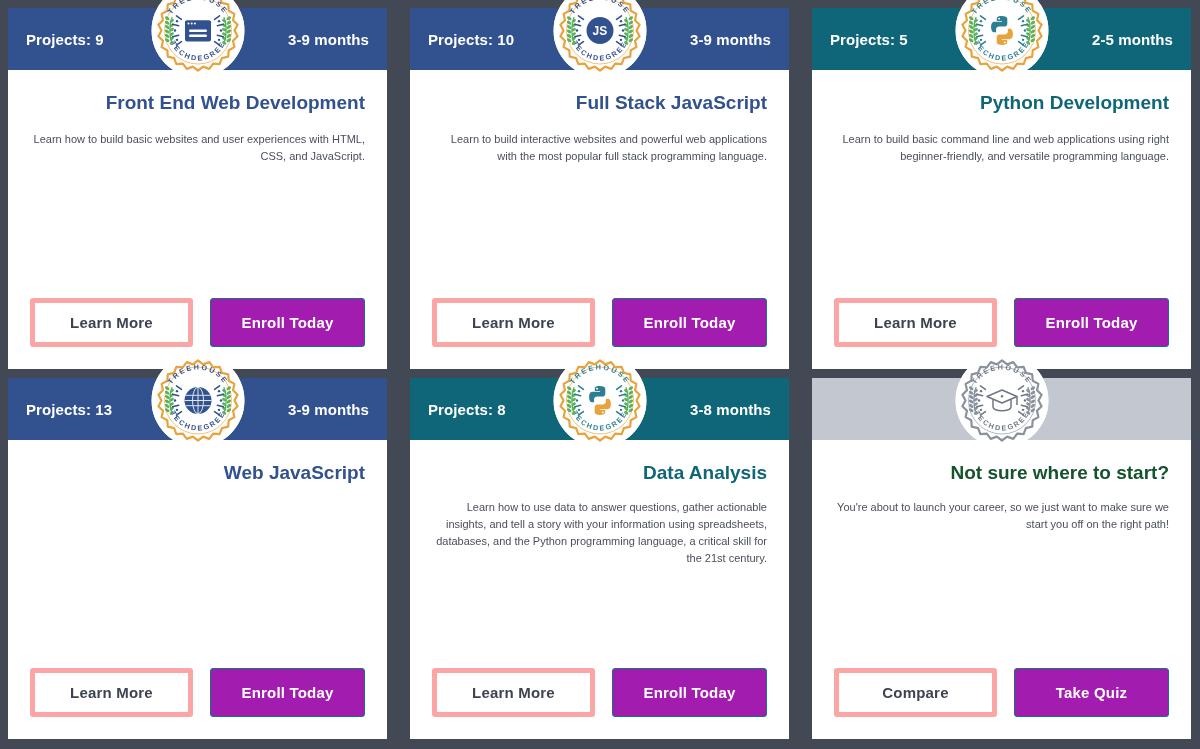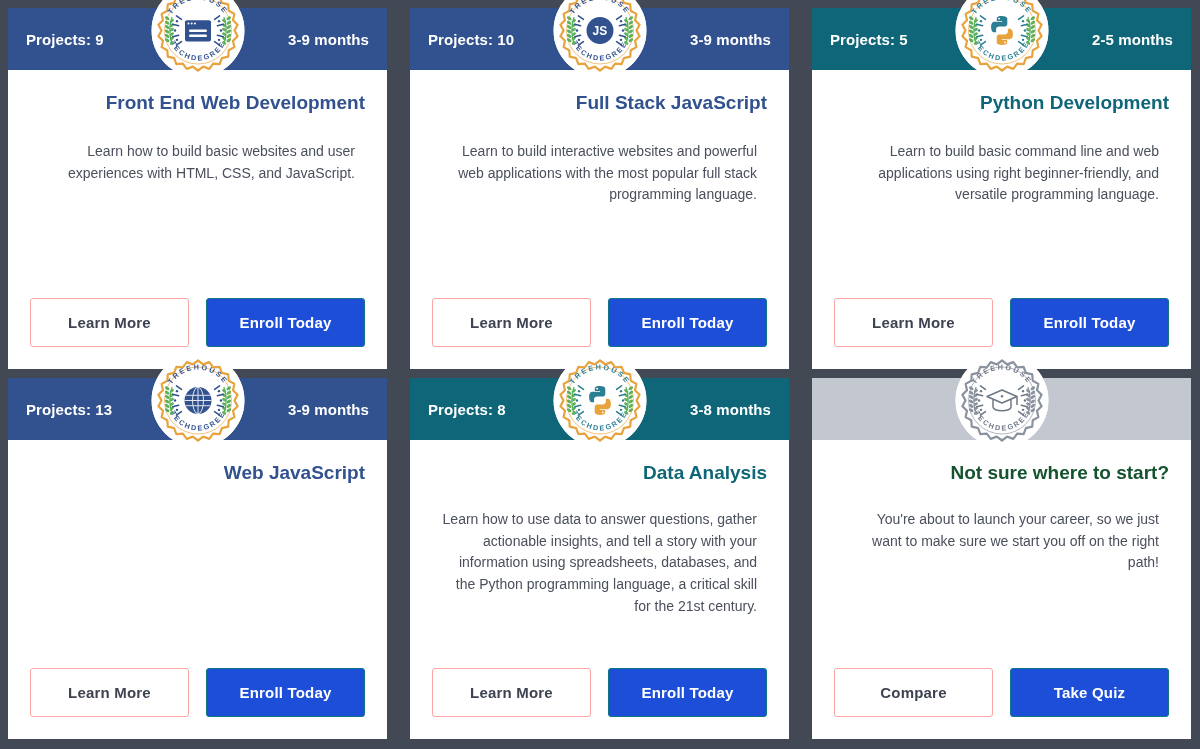--- a/index.html
+++ b/index.html
@@ -75,24 +75,24 @@
     font-size: 19px;
     font-weight: bold;
     margin: 0 0 16px 0;
     line-height: 1.2;
   }
   .title-blue { color: #31518F; }
   .title-teal { color: #0F6678; }
   .title-dark { color: #14532d; }
 
   .card-desc {
-    font-size: 14px;
+    font-size: 11px;
     line-height: 1.56;
     color: #4A4F5C;
-    margin: 10px;
+    margin: 0;
   }
 
   .card-actions {
     display: flex;
     gap: 17px;
     padding: 0 22px 22px 22px;
     margin-top: auto;
   }
   .btn {
     flex: 1;
@@ -102,25 +102,25 @@
     font-family: "Liberation Sans", sans-serif;
     cursor: pointer;
     border-radius: 3px;
     display: flex;
     align-items: center;
     justify-content: center;
     letter-spacing: .2px;
   }
   .btn-secondary {
     background: #ffffff;
-    border: 1px solid #fca5a5;
+    border: 5px solid #fca5a5;
     color: #3D4351;
   }
   .btn-primary {
-    background: #1d4ed8;
+    background: #a21caf;
     border: 1px solid #0F7585;
     color: #ffffff;
   }
   
   .row2 .card-title { margin-bottom: 14px; }
 </style>
 </head>
 <body>
 
 <div class="grid">

